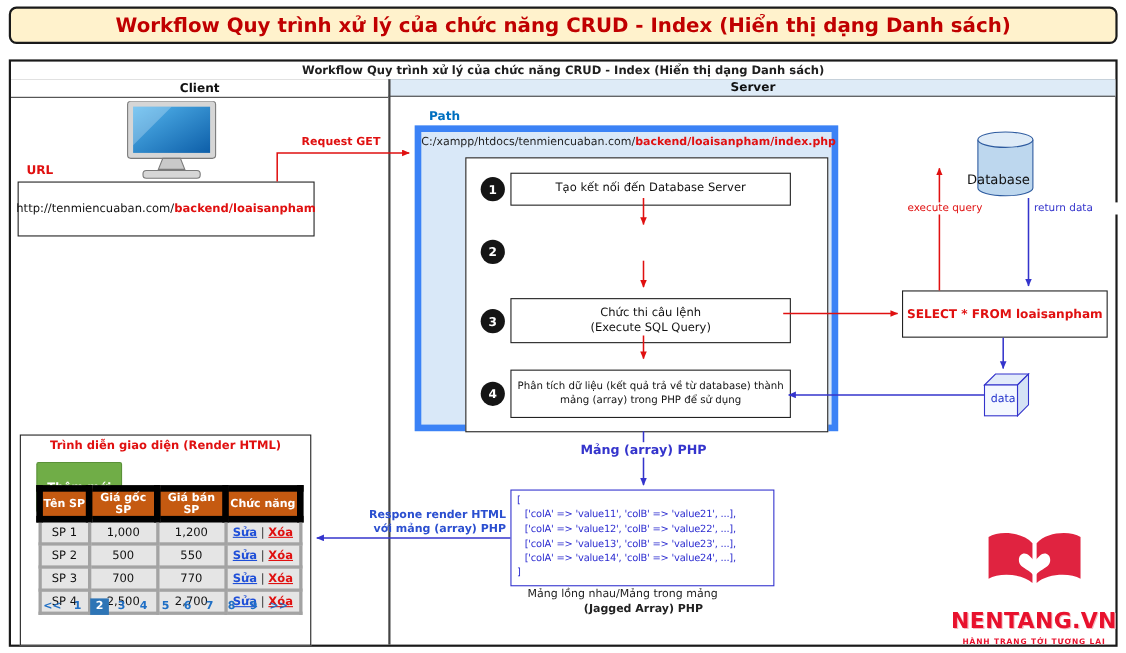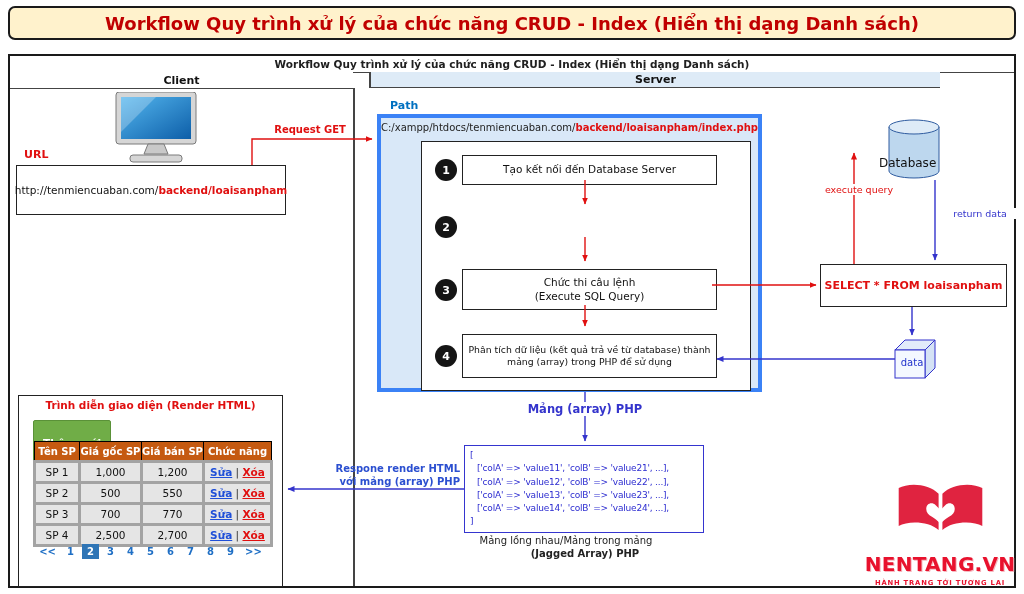--- a/index.html
+++ b/index.html
@@ -15,24 +15,24 @@
 
   
   #main{position:absolute;left:8px;top:54px;width:1008px;height:534px;box-sizing:border-box;
         border:2px solid #1a1a1a;background:#fff;}
   #title-bar{position:absolute;left:0;top:0;width:1004px;height:16px;border-bottom:1px solid #444;
              display:flex;align-items:center;justify-content:center;
              font-size:10.5px;font-weight:bold;color:#202020;}
   #client-header{position:absolute;left:0;top:16px;width:343px;height:16px;border-bottom:1px solid #444;
              background:#fff;display:flex;align-items:center;justify-content:center;
              font-size:11px;font-weight:bold;color:#111;}
-  #server-header{position:absolute;left:343px;top:16px;width:571px;height:16px;box-sizing:border-box;
+  #server-header{position:absolute;left:343px;top:16px;width:661px;height:16px;box-sizing:border-box;
              border-bottom:1px solid #444;border-left:2px solid #444;background:#DEEBF7;
              display:flex;align-items:center;justify-content:center;
-             font-size:11px;font-weight:bold;color:#111;margin-left:16px;}
+             font-size:11px;font-weight:bold;color:#111;}
   #v-divider{position:absolute;left:343px;top:32px;height:498px;width:0;border-left:2px solid #444;}
 
   .lbl{position:absolute;font-size:10px;}
   .over{z-index:6;background:#fff;}
 
   
   #monitor{position:absolute;left:100px;top:36px;}
   #url-label{left:14px;top:92px;color:#E01010;font-weight:bold;font-size:11px;}
   #url-box{position:absolute;left:6px;top:109px;width:270px;height:50px;box-sizing:border-box;
            background:#fff;border:1.5px solid #222;display:flex;align-items:center;justify-content:center;
@@ -41,54 +41,54 @@
   #request-label{left:240px;top:68px;width:120px;text-align:center;color:#E01010;font-weight:bold;}
 
   #render-box{position:absolute;left:8px;top:339px;width:265px;height:192px;box-sizing:border-box;
               border:1.5px solid #222;background:#fff;}
   #render-title{position:absolute;left:0;top:3px;width:100%;text-align:center;
                 color:#E01010;font-weight:bold;font-size:10.5px;}
   #add-btn{position:absolute;left:14px;top:24px;background:#70AD47;border:1px solid #5a9138;
            color:#fff;font-size:10.5px;font-weight:bold;padding:16px 9px;border-radius:2px;cursor:pointer;text-align:center;}
   #product-table{position:absolute;left:14px;top:45px;width:237px;border-collapse:collapse;table-layout:fixed;}
   #product-table th{background:#C55A11;color:#fff;font-size:10px;font-weight:bold;height:18px;
-                    border:1px solid #000000;padding:0;}
+                    border:6px solid #000000;padding:0;}
   #product-table td{background:#e5e5e5;color:#111;font-size:10.5px;height:18px;text-align:center;
                     border:3px solid #a3a3a3;padding:0;white-space:nowrap;}
   .lnk-edit{color:#1F4FD8;font-weight:bold;text-decoration:underline;cursor:pointer;}
   .lnk-del{color:#E01010;font-weight:bold;text-decoration:underline;cursor:pointer;}
   .sep{color:#333;}
   #pagination{position:absolute;left:0;top:148px;width:100%;display:flex;justify-content:center;
               gap:3px;font-size:10px;font-weight:bold;color:#1F6FC5;}
   .pg{min-width:11px;height:15px;line-height:15px;text-align:center;padding:0 3px;cursor:pointer;}
   .pg.active{background:#2E75B6;color:#fff;}
 
   
   #path-label{left:380px;top:43px;color:#0070C0;font-weight:bold;font-size:11px;}
   #path-panel{position:absolute;left:367px;top:58px;width:385px;height:278px;box-sizing:border-box;
-              background:#D9E8F8;border:4px solid #3b82f6;}
+              background:#D9E8F8;border:6px solid #3b82f6;}
   #path-text{position:absolute;left:0;top:4px;width:100%;text-align:center;font-size:10px;
              color:#222;white-space:nowrap;}
   #path-text .hl{color:#E01010;font-weight:bold;}
   #steps-box{position:absolute;left:40px;top:23px;width:330px;height:250px;box-sizing:border-box;
              background:#fff;border:1.5px solid #222;}
   .circle{position:absolute;left:13px;width:22px;height:22px;border-radius:50%;background:#151515;
           color:#fff;font-size:11px;font-weight:bold;display:flex;align-items:center;justify-content:center;}
   .step-box{position:absolute;left:40px;width:255px;box-sizing:border-box;border:1.5px solid #222;
             background:#fff;display:flex;flex-direction:column;align-items:center;justify-content:center;
             font-size:10.5px;color:#111;text-align:center;line-height:1.3;white-space:nowrap;}
   #c1{top:17px;} #b1{top:13px;height:30px;}
   #c2{top:74px;} #b2{top:70px;height:30px;}
   #c3{top:137px;} #b3{top:127px;height:41px;}
   #c4{top:203px;} #b4{top:192px;height:44px;font-size:9.3px;}
 
   #database-icon{position:absolute;left:877px;top:62px;}
   #database-label{left:869px;top:100px;width:70px;text-align:left;color:#111;font-size:12px;}
   #execute-label{left:804px;top:128px;width:90px;text-align:center;color:#E01010;font-size:9.5px;}
-  #return-label{left:930px;top:128px;width:80px;text-align:center;color:#3434CC;font-size:9.5px;margin-top:24px;}
+  #return-label{left:930px;top:128px;width:80px;color:#3434CC;font-size:9.5px;}
 
   #select-box{position:absolute;left:810px;top:208px;width:187px;height:43px;box-sizing:border-box;
               background:#fff;border:1.5px solid #222;display:flex;align-items:center;justify-content:center;
               color:#E01010;font-weight:bold;font-size:11px;}
   #data-cube{position:absolute;left:883px;top:282px;}
   #data-label{left:883px;top:301px;width:38px;text-align:center;color:#2233CC;font-size:10px;}
 
   #array-title{left:495px;top:346px;width:160px;text-align:center;color:#3434CC;
                font-weight:bold;font-size:11.5px;}
   #array-box{position:absolute;left:454px;top:389px;width:240px;height:88px;box-sizing:border-box;

